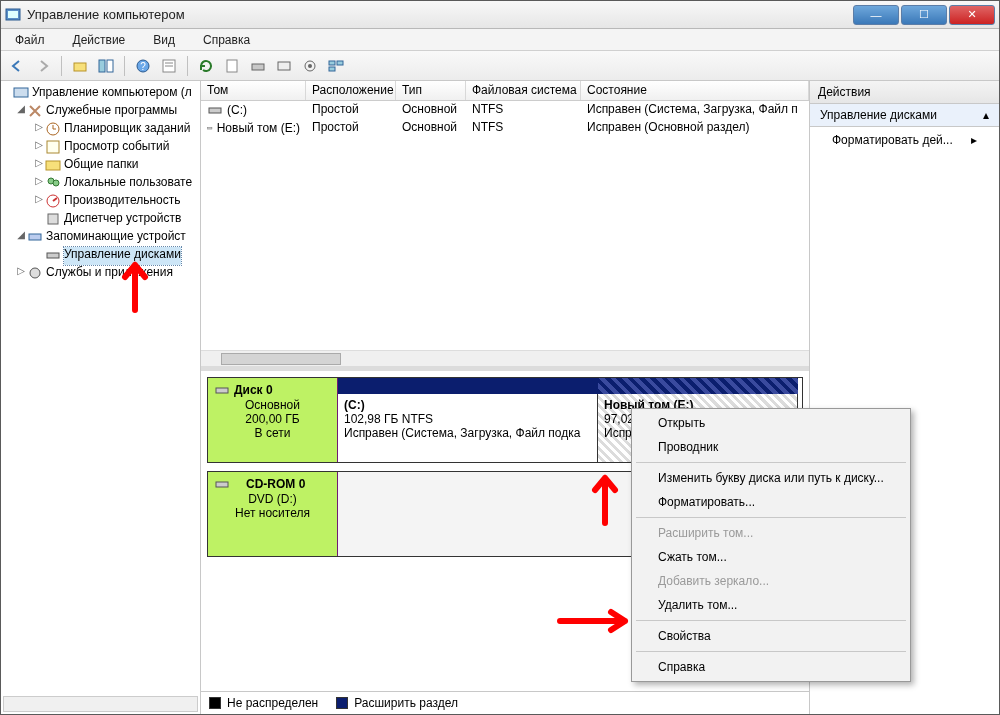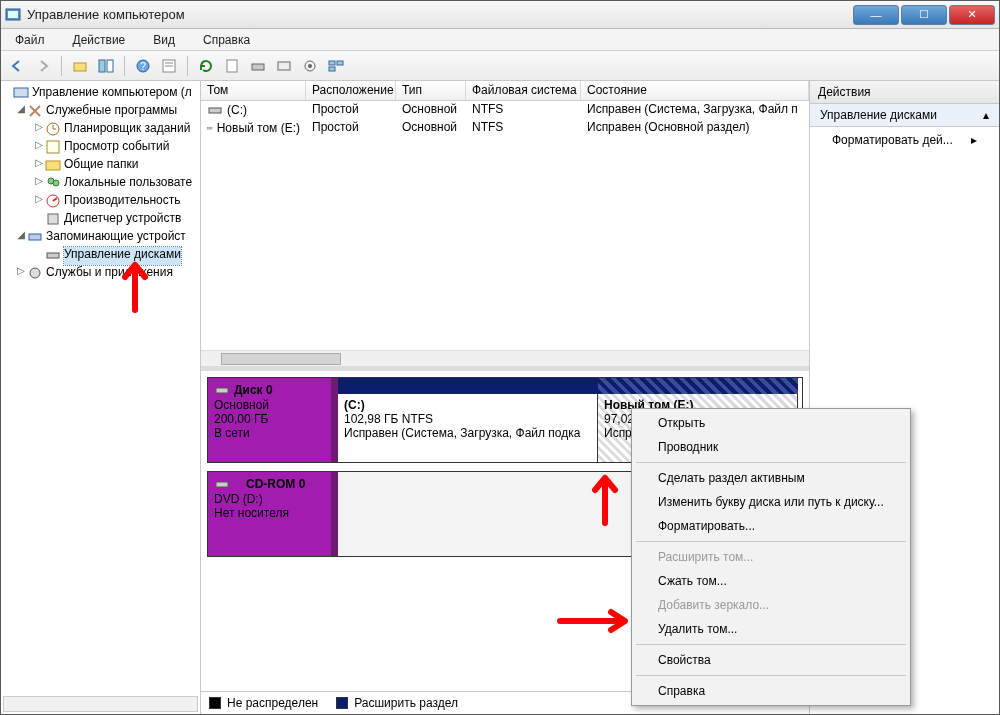--- a/index.html
+++ b/index.html
@@ -33,21 +33,21 @@
 .lv-header { display:flex; height:20px; background:linear-gradient(#fff,#f0f0f0); border-bottom:1px solid #ccc; }
 .lv-col { border-right:1px solid #d8d8d8; padding:2px 6px; font-size:12px; overflow:hidden; white-space:nowrap; }
 .lv-body { flex:1; overflow:hidden; }
 .lv-row { display:flex; height:18px; }
 .lv-cell { padding:1px 6px; font-size:12px; overflow:hidden; white-space:nowrap; }
 .lv-cell.vol { display:flex; align-items:center; gap:4px; }
 .lv-hscroll { height:16px; background:#f0f0f0; border-top:1px solid #ddd; display:flex; align-items:center; }
 .lv-hscroll .thumb { width:120px; height:12px; background:#d4d4d4; border:1px solid #aaa; margin-left:20px; }
 .disklayout { flex:1; overflow:auto; padding:6px; }
 .diskrow { display:flex; border:1px solid #333; margin-bottom:8px; min-height:86px; }
-.diskinfo { width:130px; border-right:7px solid #701a75; padding:4px 6px; background:#a21caf; font-size:12px; }
+.diskinfo { width:130px; border-right:1px solid #701a75; padding:4px 6px; background:#bef264; font-size:12px;text-align:center; }
 .diskinfo .diskname { font-weight:bold; }
 .parts { flex:1; display:flex; flex-direction:column; }
 .partsheader { height:16px; background:#0b1e6e; }
 .partsheader.hatched { background:repeating-linear-gradient(45deg,#0b1e6e,#0b1e6e 4px,#3a4a9e 4px,#3a4a9e 8px); }
 .partsbody { flex:1; display:flex; }
 .partition { border-right:1px solid #333; padding:4px 6px; font-size:12px; overflow:hidden; white-space:nowrap; }
 .partition.selected { background:repeating-linear-gradient(45deg,#fff,#fff 3px,#dcdcdc 3px,#dcdcdc 6px); }
 .legend { padding:4px 8px; border-top:1px solid #c8c8c8; display:flex; gap:18px; font-size:12px; }
 .legend-item { display:flex; align-items:center; gap:6px; }
 .legend-swatch { width:12px; height:12px; border:1px solid #333; }
@@ -372,21 +372,20 @@
         <span>▸</span>
       </div>
     </div>
   </div>
 </div>
 
 <div class="ctxmenu">
   <div class="ctxitem">Открыть</div>
   <div class="ctxitem">Проводник</div>
   <div class="ctxsep"></div>
-  <div class="ctxitem">Сделать раздел активным</div>
   <div class="ctxitem">Изменить букву диска или путь к диску...</div>
   <div class="ctxitem">Форматировать...</div>
   <div class="ctxsep"></div>
   <div class="ctxitem disabled">Расширить том...</div>
   <div class="ctxitem">Сжать том...</div>
   <div class="ctxitem disabled">Добавить зеркало...</div>
   <div class="ctxitem">Удалить том...</div>
   <div class="ctxsep"></div>
   <div class="ctxitem">Свойства</div>
   <div class="ctxsep"></div>

